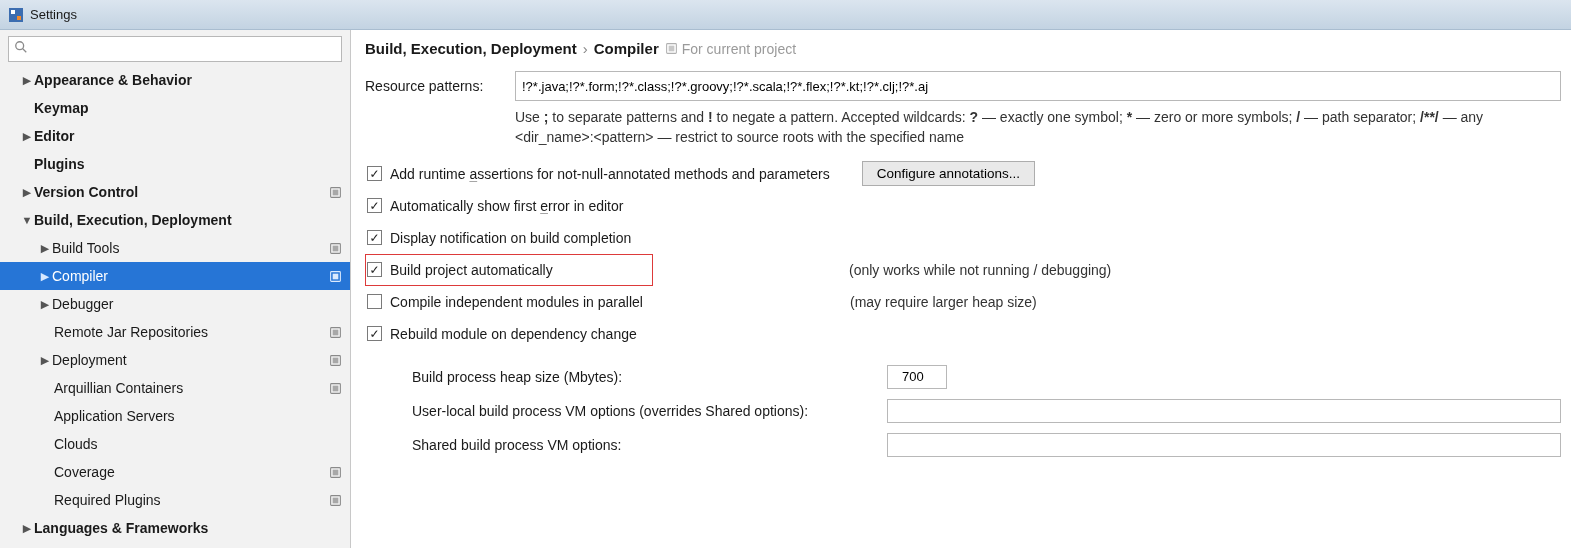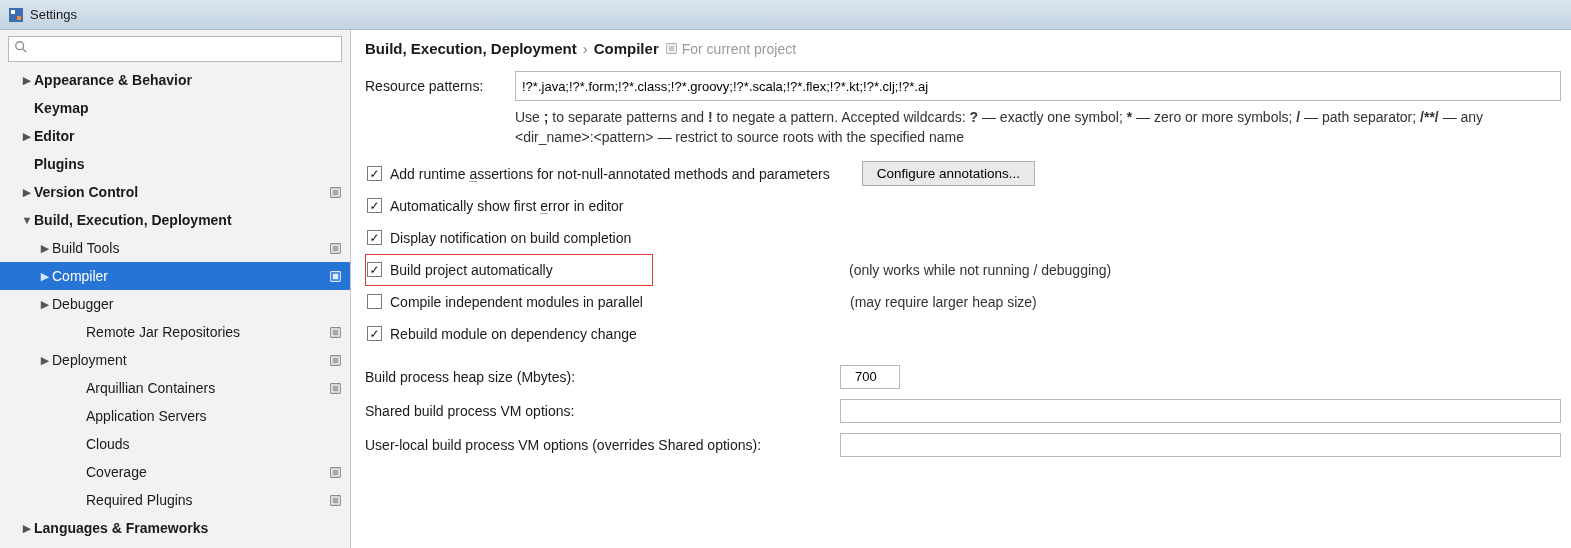--- a/index.html
+++ b/index.html
@@ -90,21 +90,21 @@
 .tree-item.selected .chev { color: #d8e9ff; font-size:11px; }
 .tree-item .proj-icon {
   width: 18px;
   display: inline-flex;
   justify-content: center;
   align-items: center;
 }
 .tree-item .proj-icon svg { display:block; }
 .pad0 { padding-left: 20px; }
 .pad1 { padding-left: 38px; }
-.pad2 { padding-left: 72px; }
+.pad2 { padding-left: 40px; }
 
 .content {
   flex: 1;
   background: #fff;
   padding: 10px 10px 10px 14px;
   overflow: hidden;
 }
 .breadcrumb {
   font-size: 15px;
   display: flex;
@@ -181,20 +181,21 @@
   color: #333;
 }
 .btn {
   border: 1px solid #adadad;
   background: #e9e9e9;
   padding: 4px 14px;
   font-size: 13.5px;
 }
 .form-grid {
   margin-top: 10px;
+  margin-left: 47px;
 }
 .form-grid .frow {
   display: flex;
   align-items: center;
   height: 34px;
 }
 .form-grid .flabel {
   width: 475px;
   font-size: 14px;
 }
@@ -422,22 +423,22 @@
       <span class="chk checked"></span>
       <span class="clabel">Rebuild module on dependency change</span>
     </div>
 
     <div class="form-grid">
       <div class="frow">
         <span class="flabel">Build process heap size (Mbytes):</span>
         <input class="small" type="text" value="700" style="">
       </div>
       <div class="frow">
+        <span class="flabel">User-local build process VM options (overrides Shared options):</span>
+        <input class="wide" type="text" value="" style="">
+      </div>
+      <div class="frow">
         <span class="flabel">Shared build process VM options:</span>
         <input class="wide" type="text" value="" style="">
       </div>
-      <div class="frow">
-        <span class="flabel">User-local build process VM options (overrides Shared options):</span>
-        <input class="wide" type="text" value="" style="">
-      </div>
     </div>
   </div>
 </div>
 
 </body></html>

